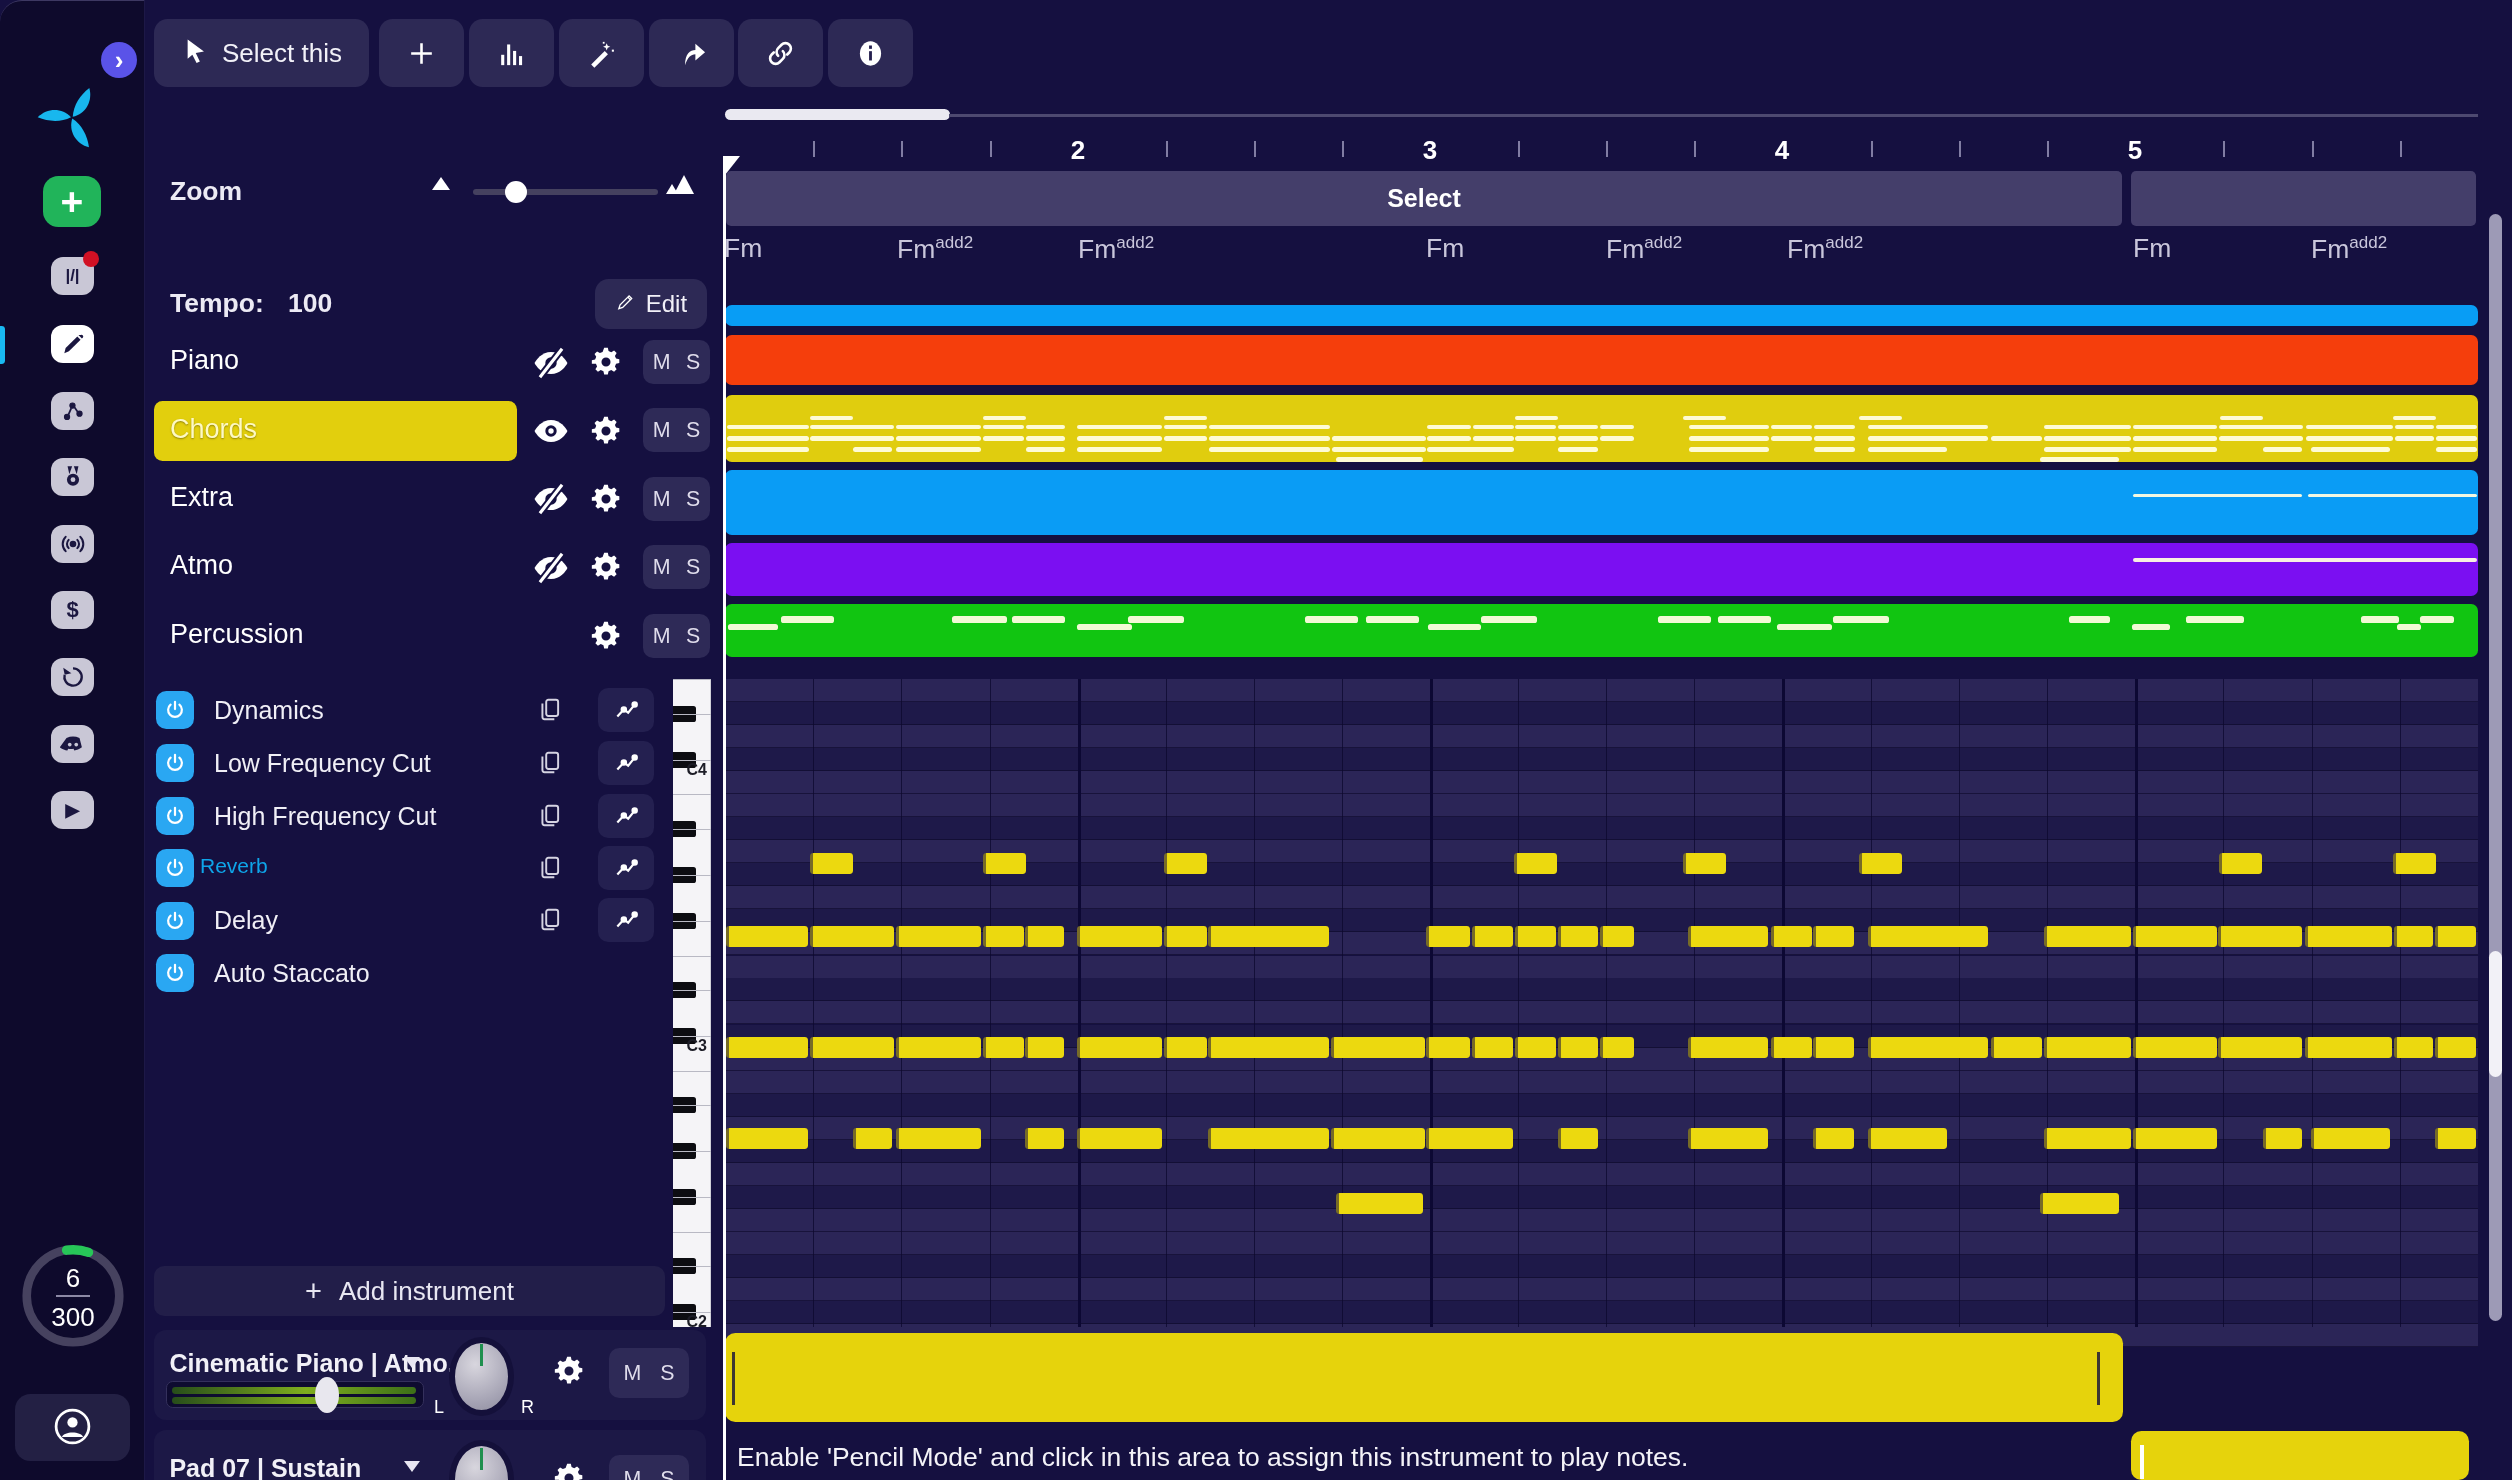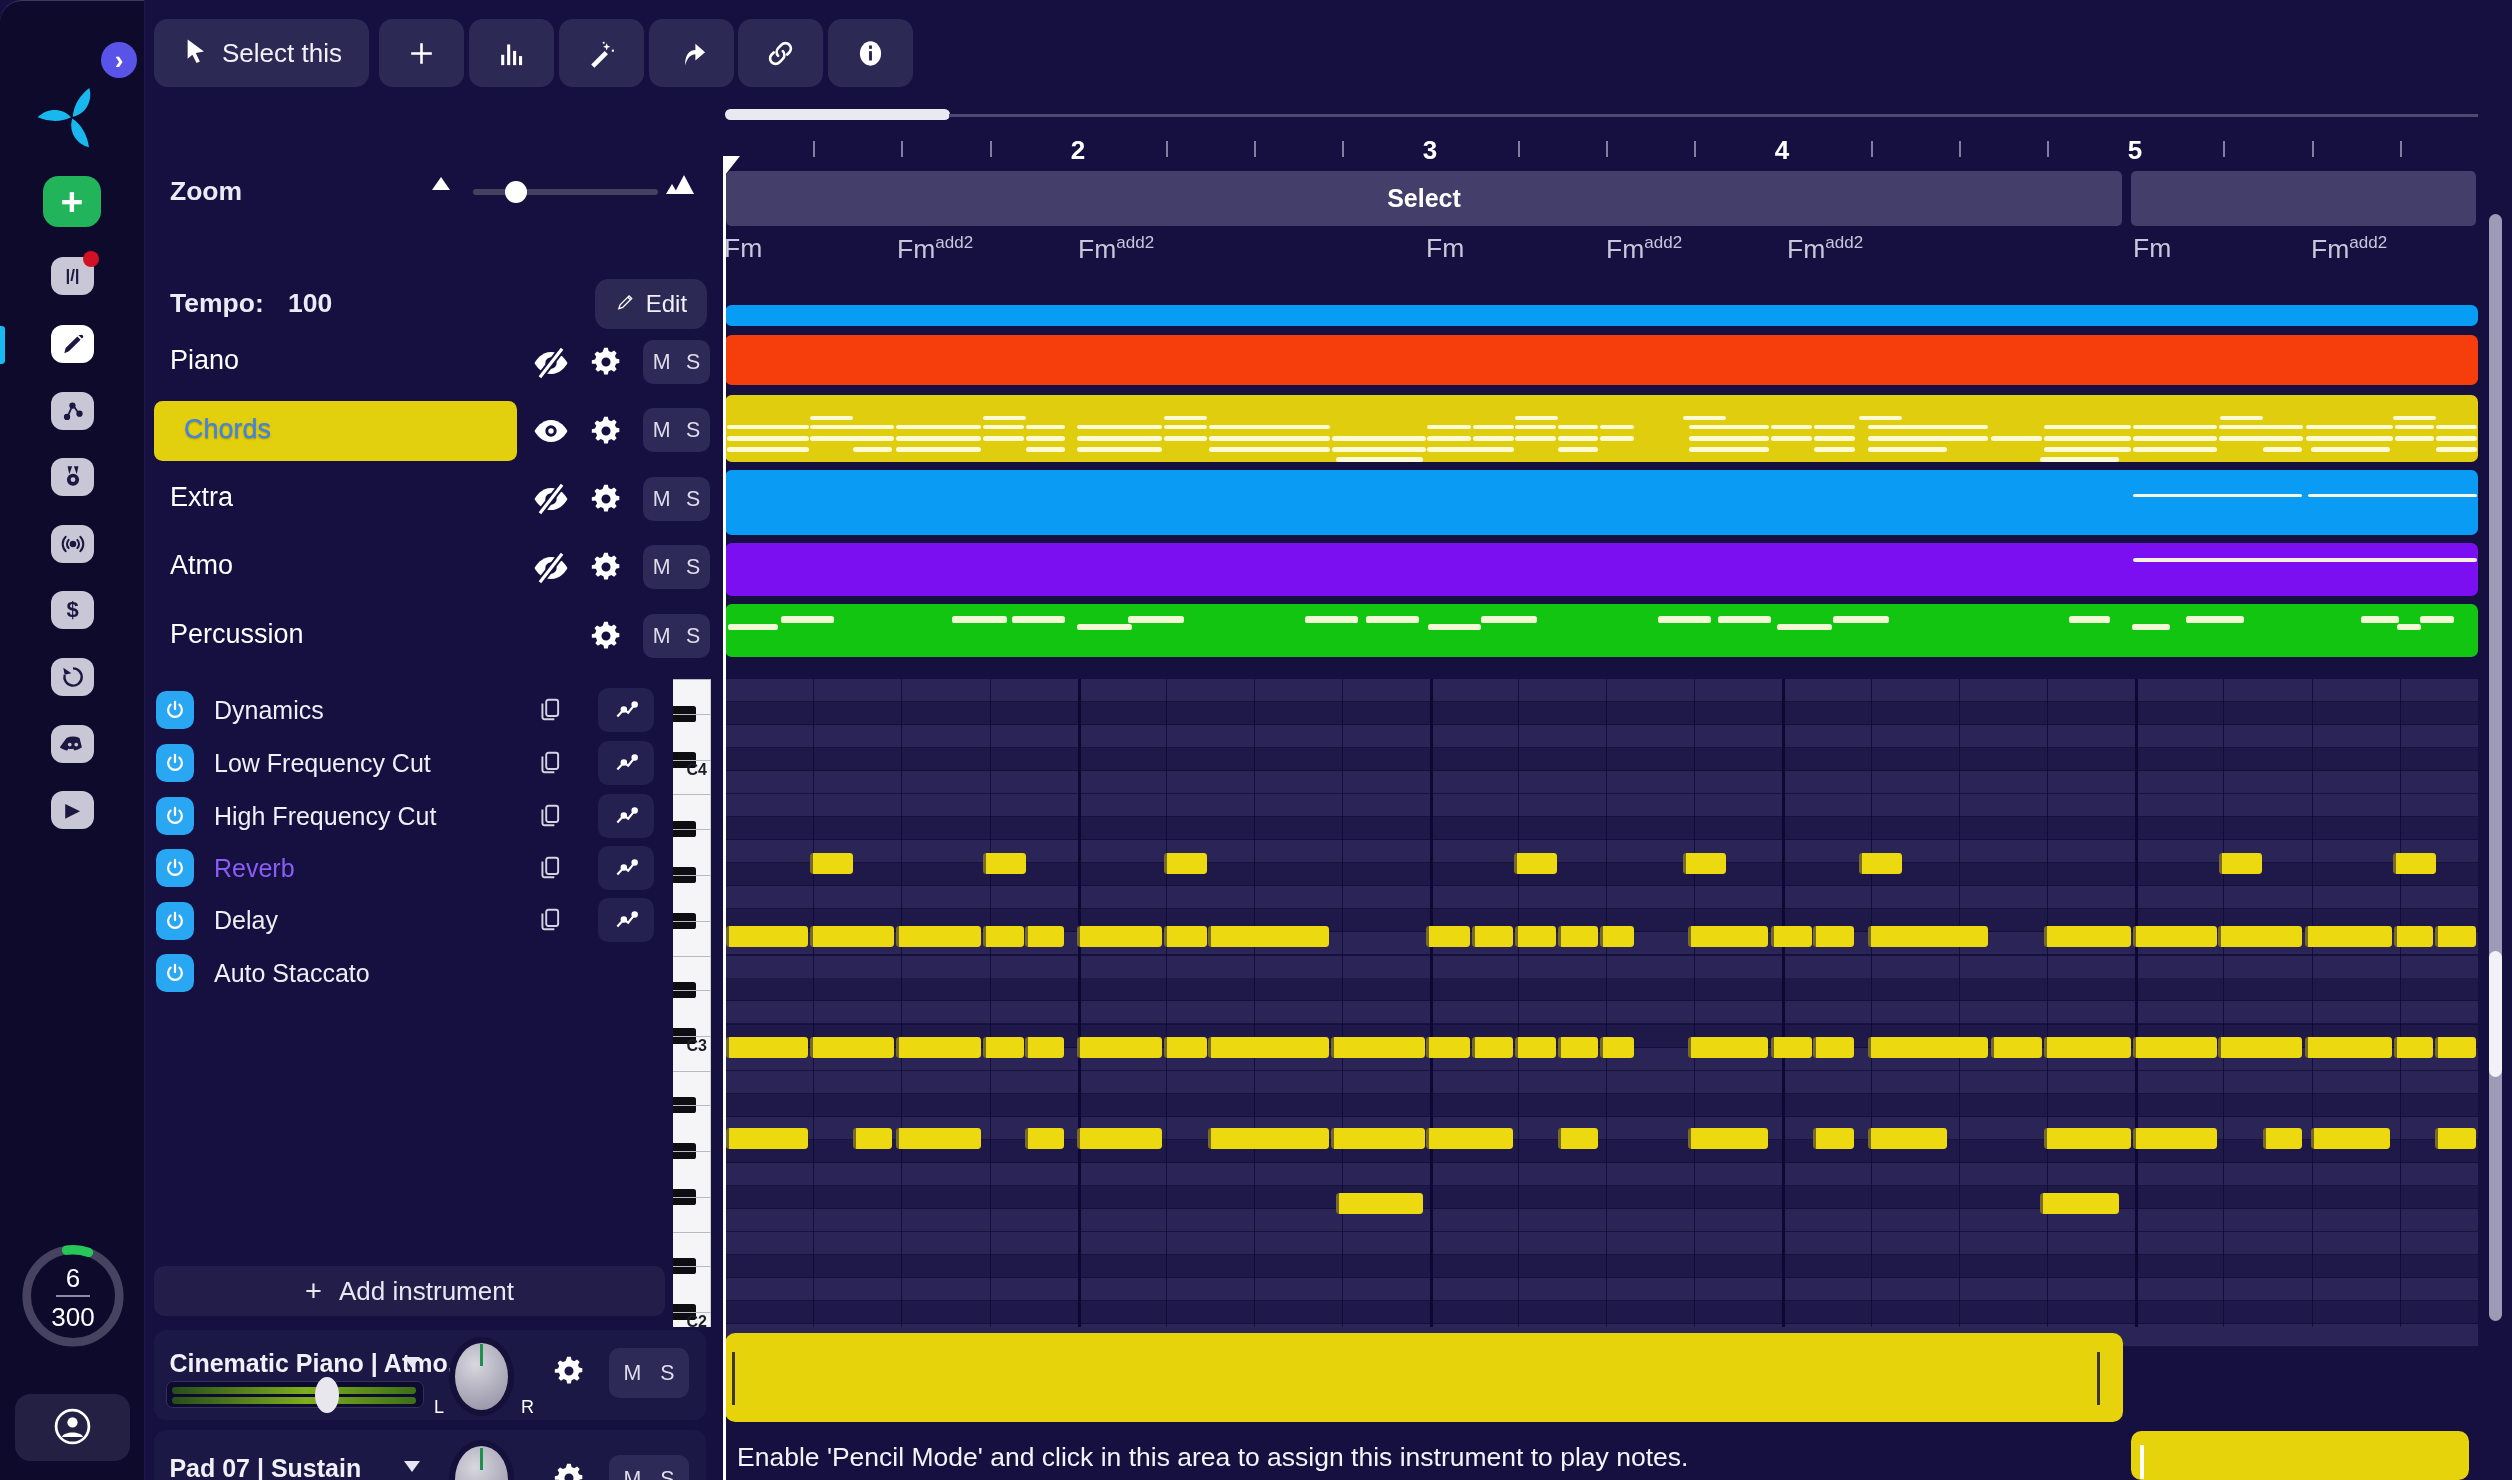--- a/index.html
+++ b/index.html
@@ -246,21 +246,21 @@
             <line x1="5" y1="21" x2="19" y2="3" stroke="#fff" stroke-width="2"></line>
           </svg></div>
         <div class="abs" style="left: 589px; top: 345px; width: 34px; height: 34px; color: rgb(255, 255, 255);"><svg viewBox="0 0 24 24" fill="currentColor">
             <path fill-rule="evenodd" d="M10.7 2h2.6l.5 2.3 1.9.8 2-1.2 1.8 1.8-1.2 2 .8 1.9 2.3.5v2.6l-2.3.5-.8 1.9 1.2 2-1.8 1.8-2-1.2-1.9.8-.5 2.3h-2.6l-.5-2.3-1.9-.8-2 1.2-1.8-1.8 1.2-2-.8-1.9L2 13.3v-2.6l2.3-.5.8-1.9-1.2-2 1.8-1.8 2 1.2 1.9-.8zM12 8.8a3.2 3.2 0 1 0 0 6.4 3.2 3.2 0 0 0 0-6.4z"></path>
           </svg></div>
         <div class="abs" style="left: 643px; top: 340px; width: 67px; height: 44px; background: rgb(46, 42, 87); border-radius: 10.3px; display: flex; align-items: center; justify-content: center; gap: 15.4px; color: rgb(223, 220, 235); font-size: 21.4px;">
           <span>M</span>
           <span>S</span>
         </div>
         <div class="abs" style="left: 154px; top: 401px; width: 363px; height: 60px; border-radius: 8.5px; background: rgb(226, 207, 13);"></div>
-        <div class="abs" style="left: 170px; top: 414px; font-size: 27px; color: #3b82f6; text-shadow: rgba(90, 80, 0, 0.6) 0px 0.9px 1.7px; margin-left: 14px;">Chords</div>
+        <div class="abs" style="left: 170px; top: 414px; font-size: 27px; color: #fef9c3; text-shadow: rgba(90, 80, 0, 0.6) 0px 0.9px 1.7px;">Chords</div>
         <div class="abs eyeic" style="left: 532px; top: 412px; width: 38px; height: 38px;"><svg viewBox="0 0 24 24">
             <path d="M12 5C6.2 5 2.6 10 1.6 12c1 2 4.6 7 10.4 7s9.4-5 10.4-7C21.4 10 17.8 5 12 5z" fill="#fff"></path>
             <circle cx="12" cy="12" r="3.6" fill="#151040"></circle>
             <circle cx="12" cy="12" r="1.7" fill="#fff"></circle>
           </svg></div>
         <div class="abs" style="left: 589px; top: 414px; width: 34px; height: 34px; color: rgb(255, 255, 255);"><svg viewBox="0 0 24 24" fill="currentColor">
             <path fill-rule="evenodd" d="M10.7 2h2.6l.5 2.3 1.9.8 2-1.2 1.8 1.8-1.2 2 .8 1.9 2.3.5v2.6l-2.3.5-.8 1.9 1.2 2-1.8 1.8-2-1.2-1.9.8-.5 2.3h-2.6l-.5-2.3-1.9-.8-2 1.2-1.8-1.8 1.2-2-.8-1.9L2 13.3v-2.6l2.3-.5.8-1.9-1.2-2 1.8-1.8 2 1.2 1.9-.8zM12 8.8a3.2 3.2 0 1 0 0 6.4 3.2 3.2 0 0 0 0-6.4z"></path>
           </svg></div>
         <div class="abs" style="left: 643px; top: 408px; width: 67px; height: 44px; background: rgb(46, 42, 87); border-radius: 10.3px; display: flex; align-items: center; justify-content: center; gap: 15.4px; color: rgb(223, 220, 235); font-size: 21.4px;">
           <span>M</span>
@@ -357,21 +357,21 @@
             <circle cx="10" cy="11.5" r="2" fill="#fff"></circle>
             <circle cx="20" cy="7" r="2" fill="#fff"></circle>
           </svg>
         </div>
         <div class="abs fx-power" style="left: 156px; top: 849px;">
           <svg viewBox="0 0 24 24" fill="none" stroke="currentColor" stroke-width="2.4" stroke-linecap="round">
             <path d="M12 3v8"></path>
             <path d="M7.2 6.2a7.5 7.5 0 1 0 9.6 0"></path>
           </svg>
         </div>
-        <div class="abs" style="left: 214px; top: 854px; font-size: 25px; color: #8b5cf6;">Reverb</div>
+        <div class="abs" style="left: 200px; top: 854px; font-size: 21px; color: #0ea5e9;">Reverb</div>
         <div class="abs copyic" style="left: 537px; top: 853px; width: 26px; height: 29px; color: rgb(213, 211, 226);"><svg viewBox="0 0 24 24" fill="none" stroke="currentColor" stroke-width="1.8">
             <rect x="8.5" y="3" width="11" height="15" rx="2"></rect>
             <path d="M5 6.5 V19 a2 2 0 0 0 2 2 h9"></path>
           </svg></div>
         <div class="abs fx-curve" style="left: 598px; top: 846px;">
           <svg viewBox="0 0 24 24" fill="none" stroke="#fff" stroke-width="2">
             <path d="M4 18 L10 11.5 L14 14.5 L20 7"></path>
             <circle cx="10" cy="11.5" r="2" fill="#fff"></circle>
             <circle cx="20" cy="7" r="2" fill="#fff"></circle>
           </svg>

